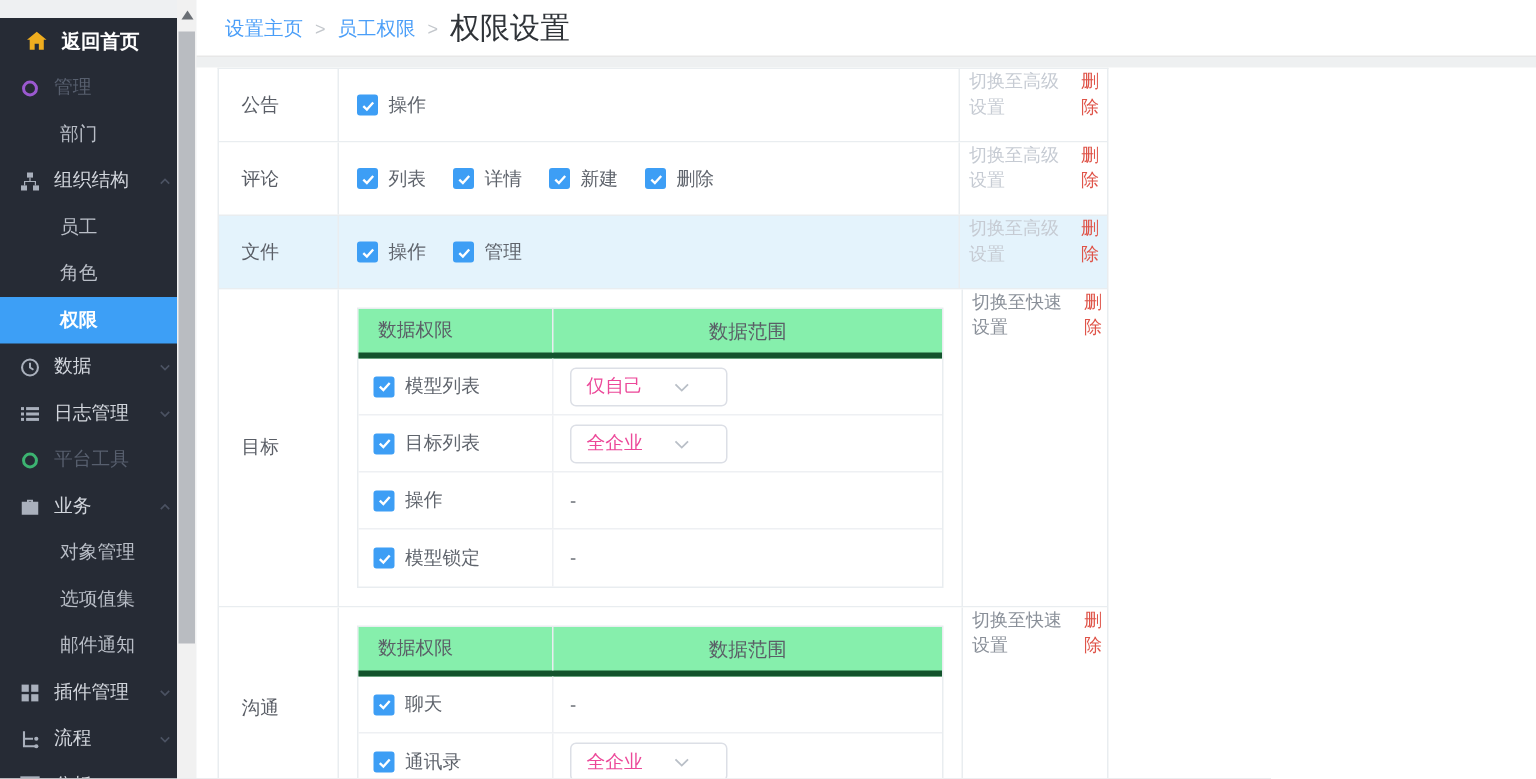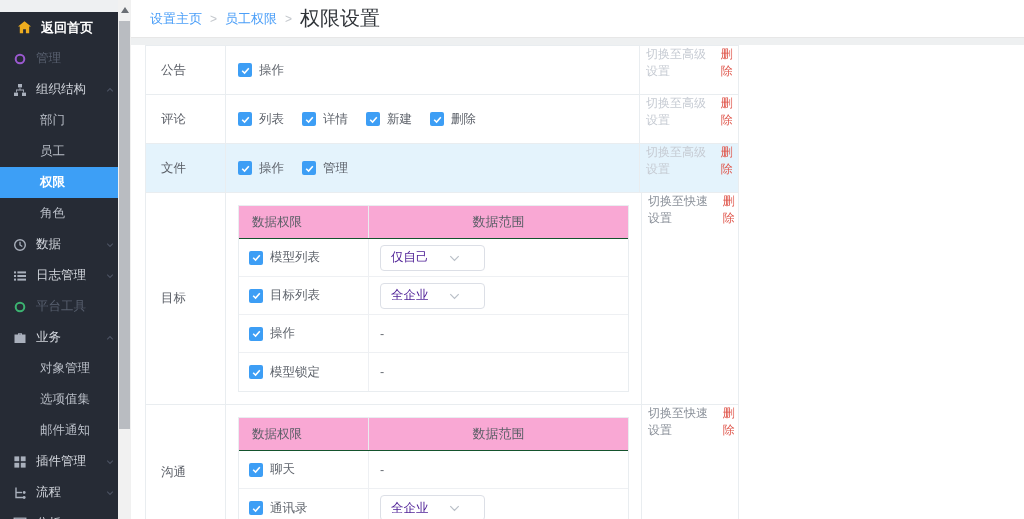--- a/index.html
+++ b/index.html
@@ -52,33 +52,33 @@
   .toggle-link.advanced { color:#c6cbd3; }
   .toggle-link.quick { color:#8a9099; }
   .delete-link { font-size:12px; color:#df5449; margin-left:8px; cursor:pointer; }
 
   .checks { display:flex; align-items:center; gap:18px; padding-left:12px; }
   .check-item { display:flex; align-items:center; gap:7px; cursor:pointer; }
   .checkbox { width:14px; height:14px; border-radius:2px; background:#3d9ef5; display:flex; align-items:center; justify-content:center; }
   .check-label { font-size:12.5px; color:#5f646c; }
 
   .nested { margin:12px; width:391px; border:1px solid #e9edf0; background:#fff; }
-  .nhead { display:flex; height:33px; background:#f9a8d4; border-bottom:1px solid #14532d; }
+  .nhead { display:flex; height:33px; background:#86efac; border-bottom:4px solid #14532d; }
   .nhead .h1 { width:130px; flex:0 0 130px; display:flex; align-items:center; padding-left:13px;
                border-right:1px solid #e9edf0; font-size:12.5px; color:#5a5e66; }
   .nhead .h2 { flex:1; display:flex; align-items:center; justify-content:center; font-size:13px; color:#5a5e66; }
   .nrow { display:flex; height:38px; border-bottom:1px solid #eef0f3; }
   .nrow:last-child { border-bottom:none; }
   .nrow .c1 { width:130px; flex:0 0 130px; display:flex; align-items:center; padding-left:10px;
               border-right:1px solid #eef0f3; }
   .nrow .c2 { flex:1; display:flex; align-items:center; padding-left:11px; }
   .dash { font-size:12.5px; color:#6a6f76; }
   .select { width:105px; height:26px; border:1px solid #dcdfe6; border-radius:4px; background:#fff;
             display:flex; align-items:center; justify-content:space-between; padding:0 24px 0 10px;
-            font-size:12.5px; color:#4c1d95; cursor:pointer; }
+            font-size:12.5px; color:#ec4899; cursor:pointer; }
 </style>
 </head>
 <body>
 
 <div class="app">
 
   <aside class="sidebar">
     <div class="side-home">
       <span class="ic">
         <svg width="15" height="15" viewBox="0 0 15 15">
@@ -89,47 +89,47 @@
     </div>
     <nav id="side-nav">
         <div class="snav-item dim">
           <span class="ic">
             <svg width="14" height="14" viewBox="0 0 14 14">
               <circle cx="7" cy="7" r="4.3" fill="none" stroke="#9b59d0" stroke-width="2"></circle>
             </svg>
           </span>
           <span>管理</span>
         </div>
+        <div class="snav-item child">
+          <span>部门</span>
+        </div>
         <div class="snav-item">
           <span class="ic">
             <svg width="14" height="14" viewBox="0 0 14 14" fill="#a9b0bc">
               <rect x="5" y="1" width="4" height="3.4"></rect>
               <rect x="1" y="9.6" width="4" height="3.4"></rect>
               <rect x="9" y="9.6" width="4" height="3.4"></rect>
               <path d="M6.6 4.4h.8v2.2h3.6v3h-.8V7.4H3.8v2.2H3v-3h3.6z"></path>
             </svg>
           </span>
           <span>组织结构</span>
           <span class="chev">
             <svg width="8" height="8" viewBox="0 0 8 8">
               <path d="M1.2 5.4 4 2.6 6.8 5.4" fill="none" stroke="#4b5262" stroke-width="1.1"></path>
             </svg>
           </span>
         </div>
         <div class="snav-item child">
-          <span>部门</span>
-        </div>
-        <div class="snav-item child">
           <span>员工</span>
+        </div>
+        <div class="snav-item child">
+          <span>角色</span>
         </div>
         <div class="snav-item child active">
           <span>权限</span>
-        </div>
-        <div class="snav-item child">
-          <span>角色</span>
         </div>
         <div class="snav-item">
           <span class="ic">
             <svg width="14" height="14" viewBox="0 0 14 14">
               <circle cx="7" cy="7" r="5.3" fill="none" stroke="#a9b0bc" stroke-width="1.4"></circle>
               <path d="M7 3.8V7l2.3 1.5" fill="none" stroke="#a9b0bc" stroke-width="1.3"></path>
             </svg>
           </span>
           <span>数据</span>
           <span class="chev">

